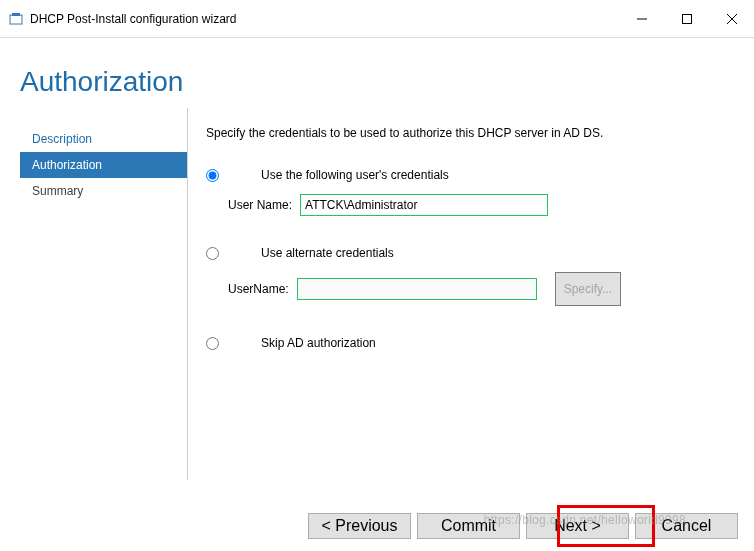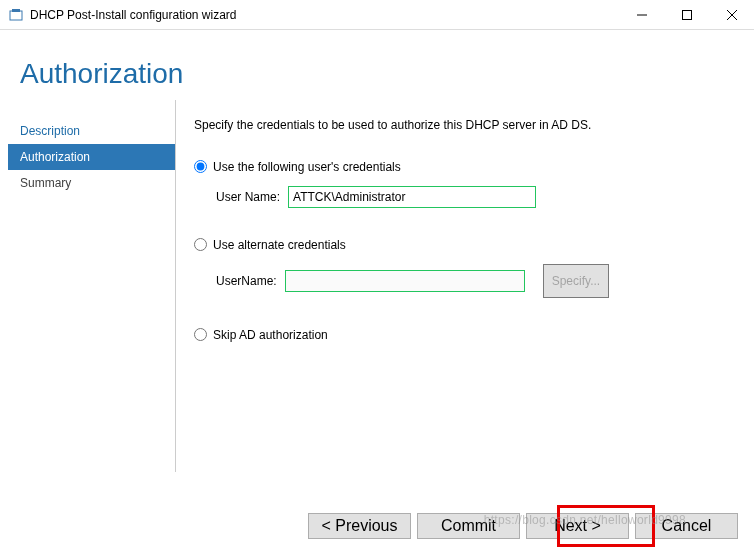--- a/index.html
+++ b/index.html
@@ -1,38 +1,38 @@
 <!DOCTYPE html>
 <html><head>
   <meta charset="utf-8">
   <style>
     * { margin: 0; padding: 0; box-sizing: border-box; font-family: "Segoe UI", Tahoma, sans-serif; }
     body { background: #fff; width: 754px; height: 551px; position: relative; overflow: hidden; }
     
-    .titlebar { height: 30px; display: flex; align-items: center; padding: 0 0 0 8px; border-bottom: 1px solid #ddd; }
+    .titlebar { height: 38px; display: flex; align-items: center; padding: 0 0 0 8px; border-bottom: 1px solid #ddd; }
     .titlebar .icon { width: 16px; height: 16px; margin-right: 6px; display: flex; align-items: center; justify-content: center; }
     .titlebar .title { font-size: 12px; flex: 1; color: #000; }
     .winbtns { display: flex; }
     .winbtn { width: 45px; height: 30px; display: flex; align-items: center; justify-content: center; font-size: 12px; }
     
     .header { padding: 28px 20px 10px 20px; }
     .header h1 { font-size: 28px; font-weight: 300; color: #1e6ca8; }
     
-    .body { display: flex; padding: 0 8px; height: 372px; }
+    .body { display: flex; padding: 0 20px; height: 372px; }
     
     .sidebar { width: 168px; padding-top: 18px; border-right: 1px solid #ccc; position: relative; }
     .nav-item { padding: 6px 12px; font-size: 12px; color: #1e6ca8; cursor: pointer; }
     .nav-item.active { background: #2c77b5; color: #fff; }
     .nav-item.disabled { color: #404040; cursor: default; }
     
     .content { flex: 1; padding: 18px 0 0 18px; font-size: 12px; }
     .instruction { margin-bottom: 28px; }
     
     .option-group { margin-bottom: 30px; }
-    .radio-row { display: flex; align-items: flex-start; margin-bottom: 12px; }
+    .radio-row { display: flex; align-items: flex-end; margin-bottom: 12px; gap: 36px; }
     .radio-row input[type="radio"] { margin-right: 6px; }
     .field-row { display: flex; align-items: center; margin-left: 22px; gap: 4px; }
     .field-row label { font-size: 12px; margin-right: 4px; }
     .field-row input[type="text"] { height: 22px; font-size: 12px; padding: 0 4px; border: 1px solid #22c55e; }
     .field-row input.w1 { width: 248px; }
     .field-row input.w2 { width: 240px; }
     .btn-small { height: 34px; padding: 0 8px; font-size: 12px; margin-left: 14px; border: 1px solid #7a7a7a; background: #e1e1e1; cursor: pointer; }
     
     .footer { position: absolute; bottom: 12px; right: 16px; display: flex; gap: 6px; }
     .footer button { width: 103px; height: 26px; font-size: 16px; border: 1px solid #adadad; background: #e1e1e1; cursor: pointer; }

